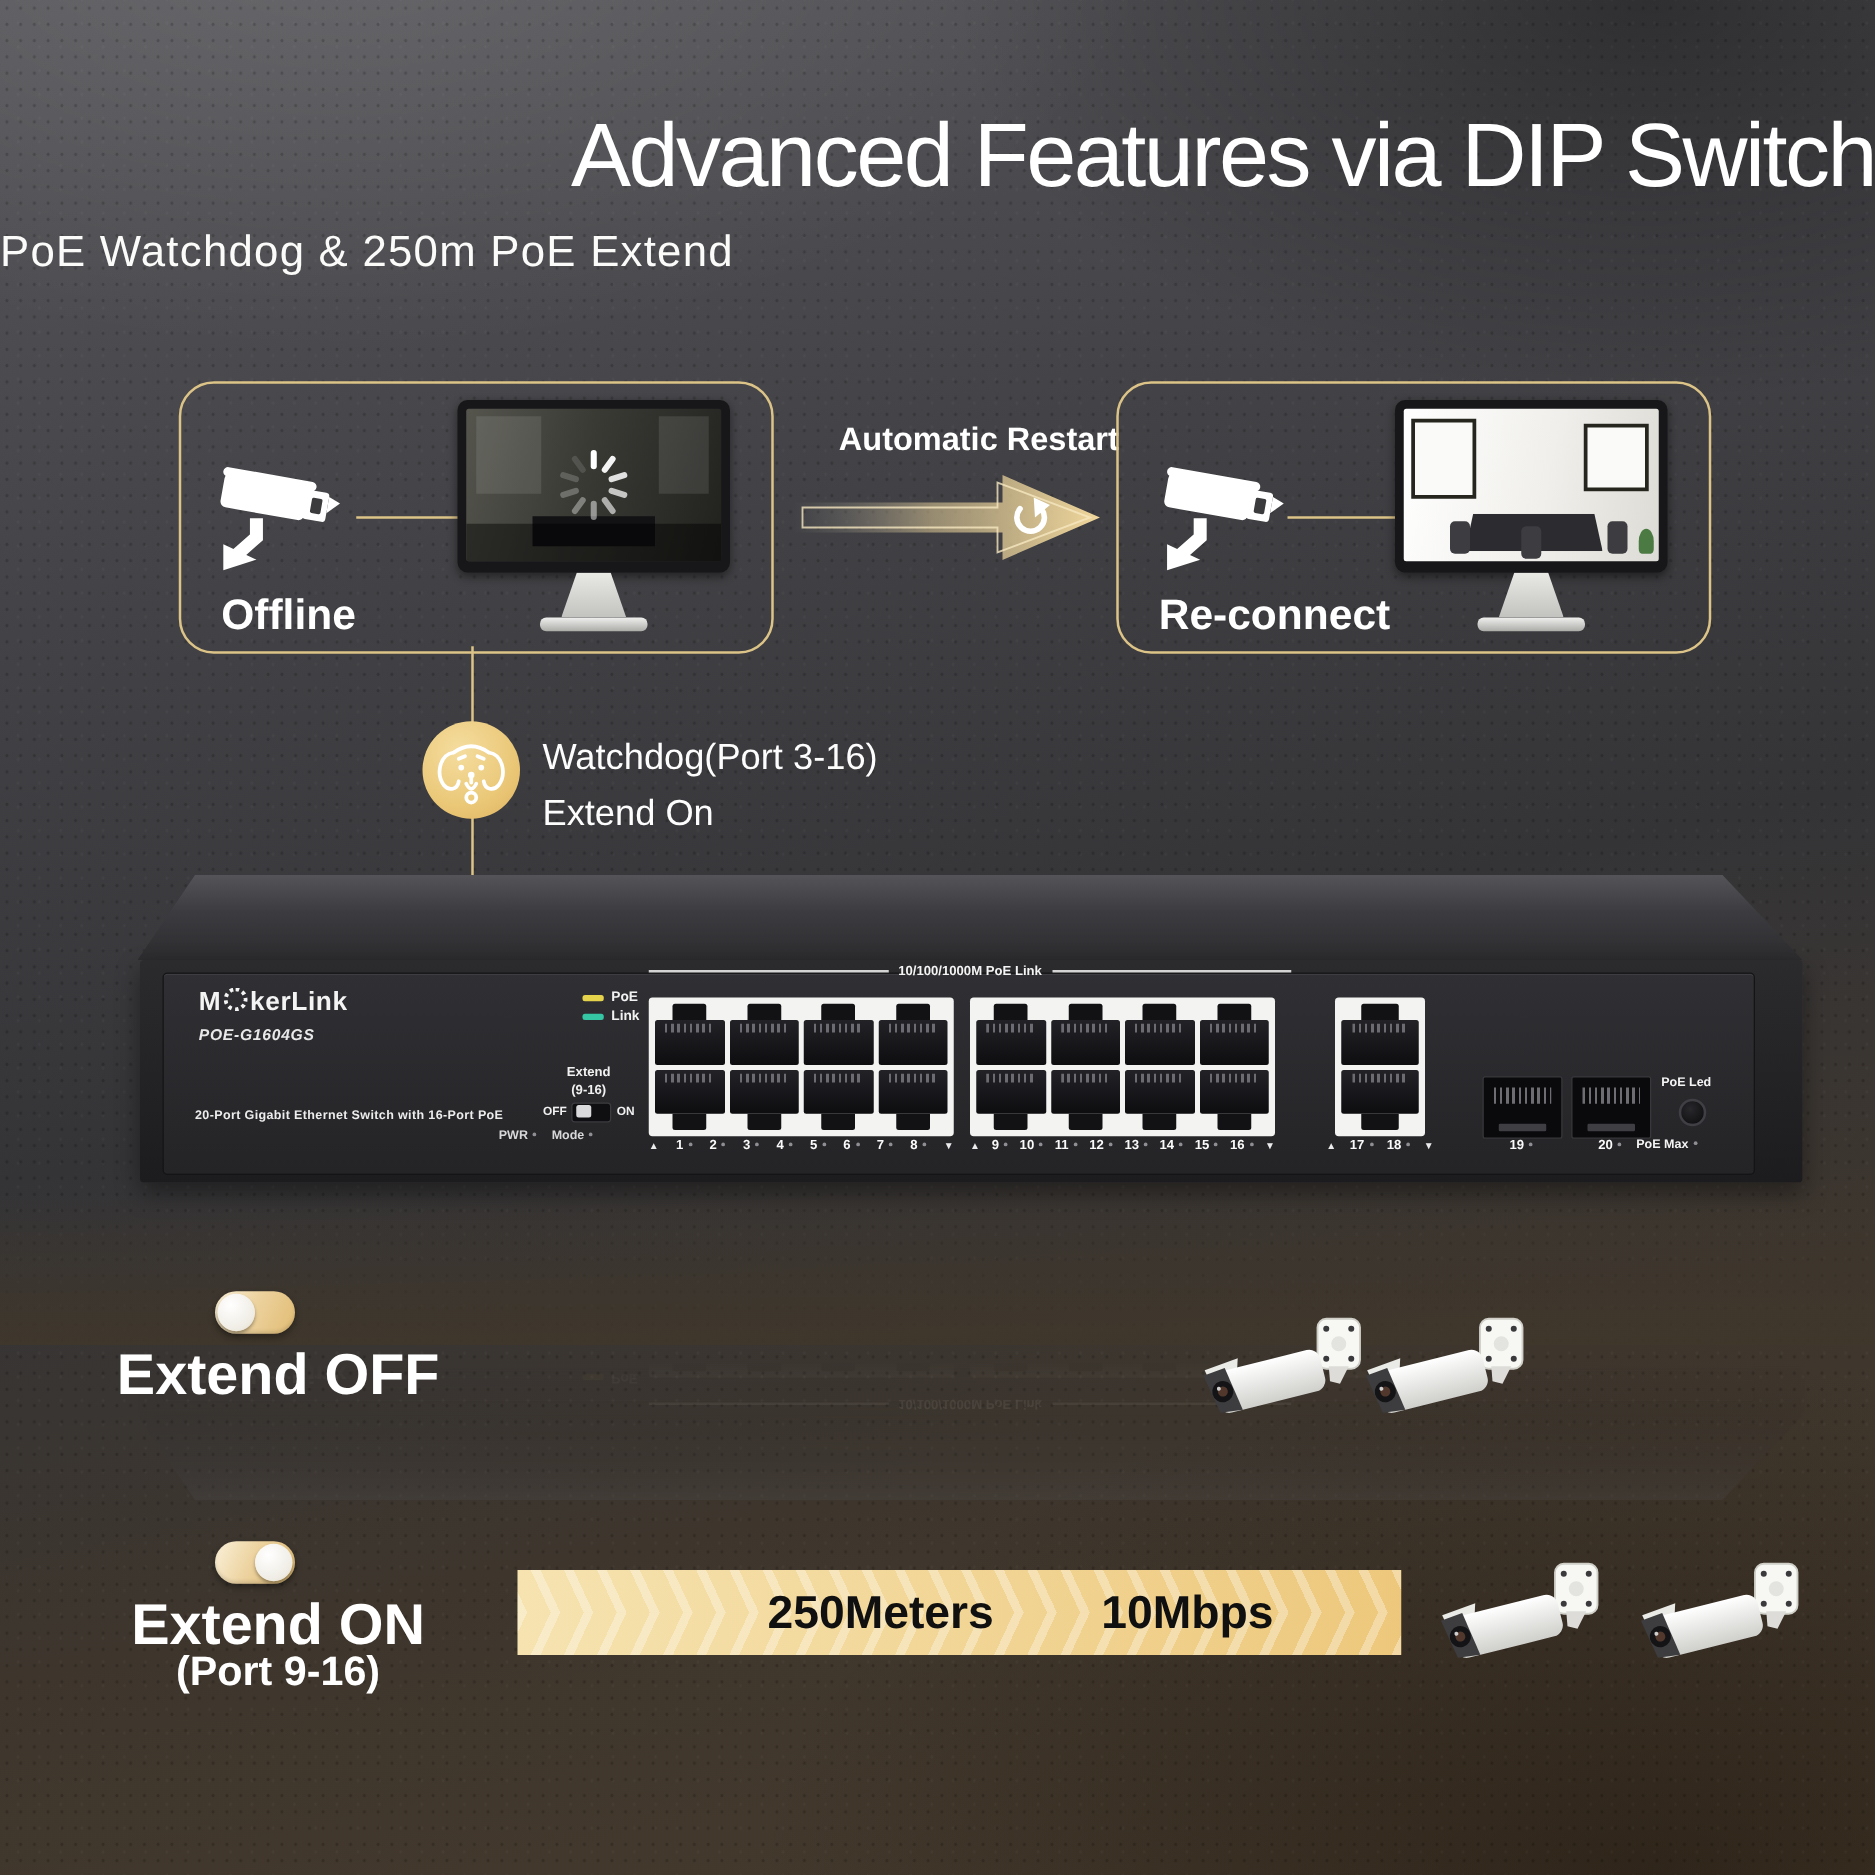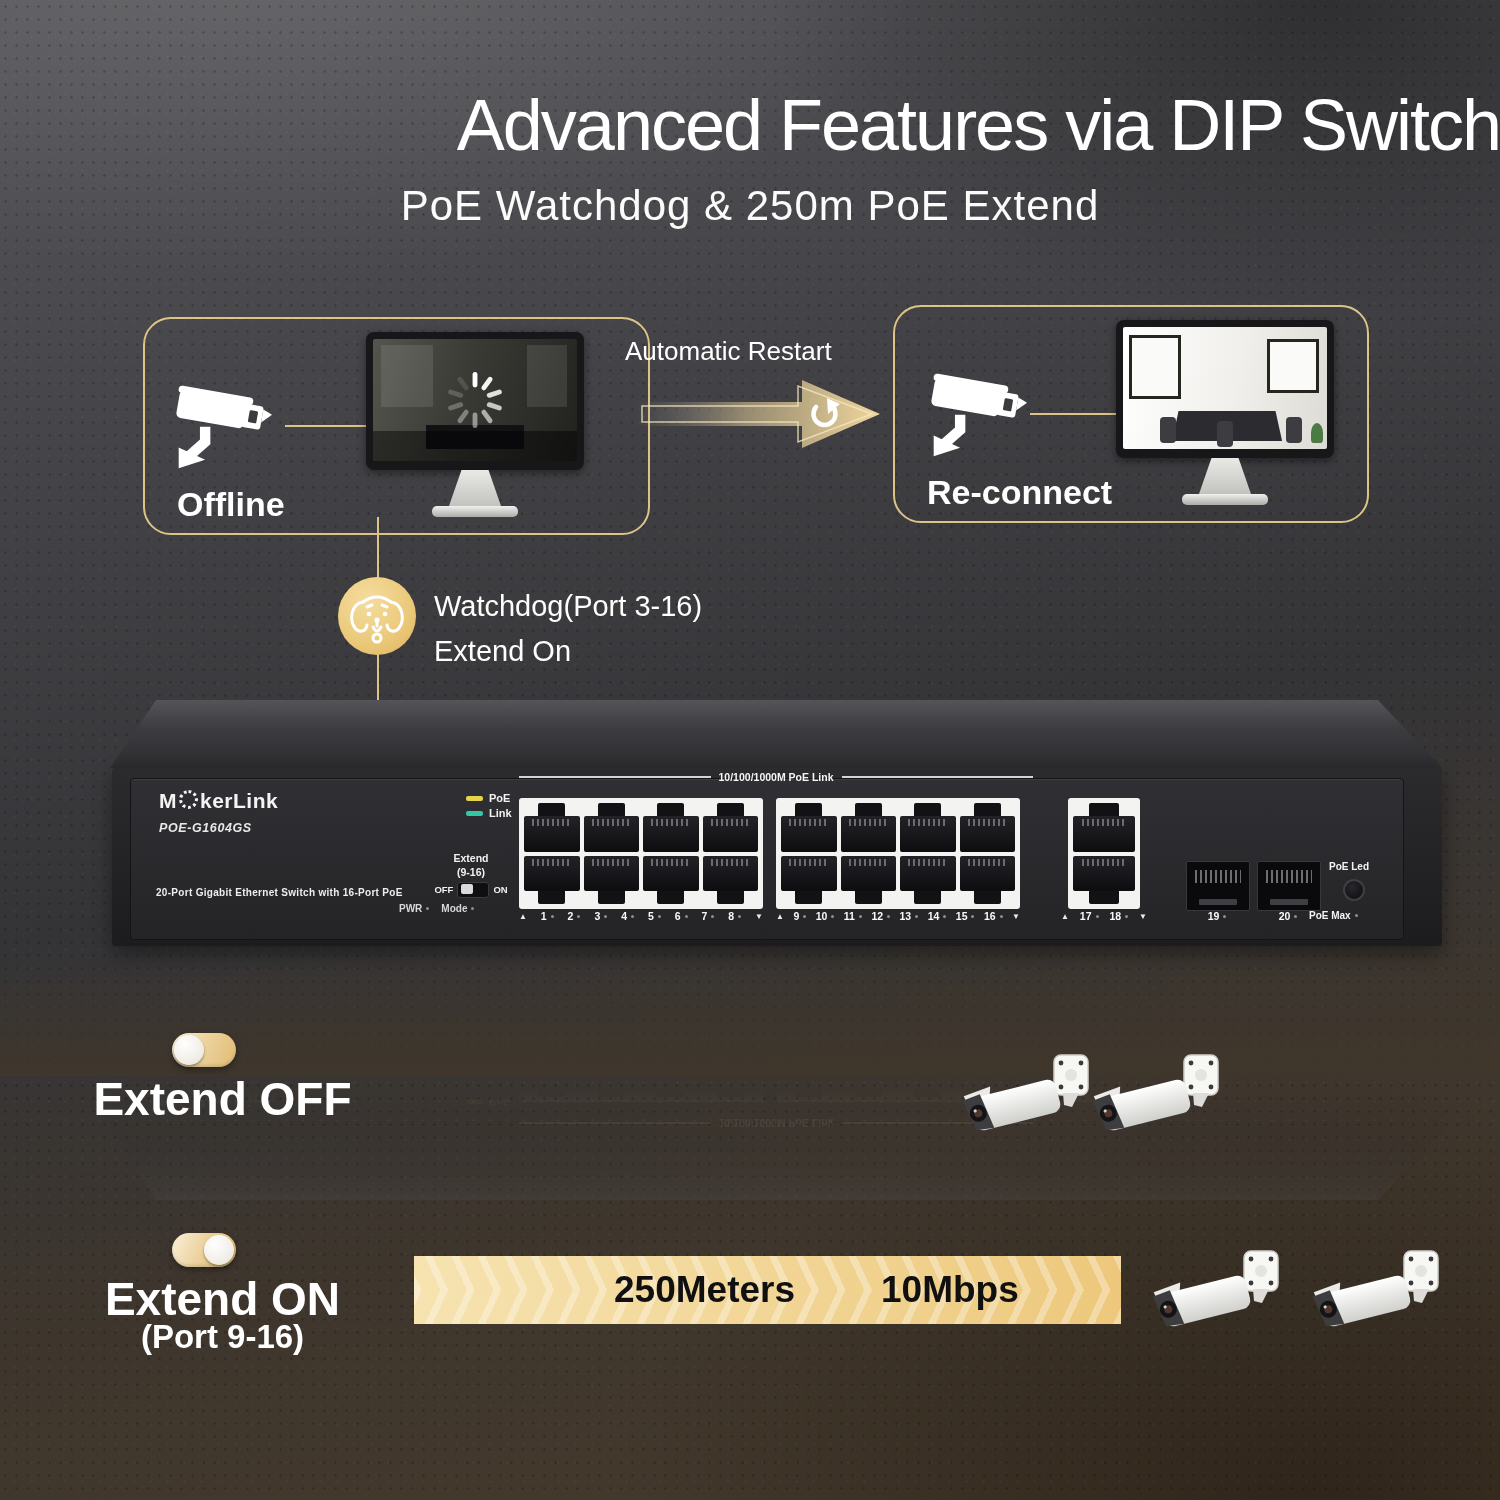--- a/index.html
+++ b/index.html
@@ -10,24 +10,24 @@
       radial-gradient(900px 520px at 88% 0%, rgba(0,0,0,.38), transparent 62%),
       radial-gradient(1100px 640px at 88% 100%, rgba(20,12,4,.45), transparent 65%),
       linear-gradient(168deg,#57575b 0%,#434347 28%,#343437 52%,#3e362d 74%,#463a2c 100%);}
   .grain{position:absolute;inset:0;pointer-events:none;opacity:.33;
     background-image:radial-gradient(rgba(0,0,0,.55) 1px,transparent 1.4px),
                      radial-gradient(rgba(255,255,255,.09) 1px,transparent 1.4px);
     background-size:11px 13px,17px 19px;background-position:0 0,6px 9px;}
   .abs{position:absolute;}
   
   .title{left:0;right:0;top:84px;text-align:right;font-size:72px;font-weight:normal;letter-spacing:-2px;}
-  .subtitle{left:0;right:0;top:182px;text-align:center;font-size:42px;letter-spacing:1px;color:#fbfbfa;}
+  .subtitle{left:0;right:0;top:182px;text-align:left;font-size:35px;letter-spacing:1px;color:#fbfbfa;}
   
   .goldbox{border:2.5px solid #dcc387;border-radius:28px;position:absolute;width:472px;height:214px;}
-  .box-l{left:143px;top:317px;padding-left:31px;} .box-r{left:893px;top:305px;}
+  .box-l{left:143px;top:305px;} .box-r{left:893px;top:305px;}
   .cctv{position:absolute;left:28px;top:52px;width:104px;height:100px;}
   .boxlabel{position:absolute;left:32px;top:166px;font-size:34px;font-weight:bold;}
   .hline{position:absolute;top:106px;height:2px;background:#dcc387;}
   .monitor{position:absolute;left:221px;top:13px;width:218px;}
   .mframe{background:#17171a;border-radius:8px;padding:7px 7px 9px;box-shadow:0 3px 8px rgba(0,0,0,.45);}
   .screen{height:122px;border-radius:2px;overflow:hidden;position:relative;}
   .screen.dark{background:linear-gradient(105deg,#55554e 0%,#3a3a35 45%,#21211e 100%);}
   .screen.dark .win{position:absolute;left:8px;top:6px;width:52px;height:62px;background:rgba(255,255,255,.10);}
   .screen.dark .win2{left:auto;right:10px;width:40px;}
   .screen.dark .floor{position:absolute;left:0;right:0;bottom:0;height:30px;background:rgba(0,0,0,.45);}
@@ -38,21 +38,21 @@
   .screen.bright .bw1{left:6px;} .screen.bright .bw2{right:8px;top:12px;height:48px;}
   .screen.bright .btbl{position:absolute;left:24%;bottom:8px;width:54%;height:30px;background:#2b2b30;
      clip-path:polygon(6% 0,94% 0,100% 100%,0 100%);}
   .screen.bright .chair{position:absolute;bottom:6px;width:16px;height:26px;border-radius:4px;background:#3c3c41;}
   .screen.bright .c1{left:18%;} .screen.bright .c2{left:46%;bottom:2px;} .screen.bright .c3{left:80%;}
   .screen.bright .plant{position:absolute;right:4px;bottom:6px;width:12px;height:20px;border-radius:50% 50% 20% 20%;background:#4c7a43;}
   .mneck{width:52px;height:36px;margin:0 auto;background:linear-gradient(#e9e9e6,#c2c2bf);
      clip-path:polygon(24% 0,76% 0,100% 100%,0 100%);}
   .mfoot{width:86px;height:11px;margin:0 auto;border-radius:5px;background:linear-gradient(#f0f0ee,#ababa8);}
   
-  .arrowlabel{left:625px;top:336px;width:270px;text-align:left;font-size:26px;font-weight:normal;}
+  .arrowlabel{left:625px;top:336px;width:270px;text-align:right;font-size:26px;font-weight:bold;}
   .arrowsvg{left:634px;top:372px;width:252px;height:84px;}
   
   .vline{left:377px;top:517px;width:2px;height:183px;background:#dcc387;}
   .wdcircle{left:338px;top:577px;width:78px;height:78px;border-radius:50%;
      background:radial-gradient(circle at 38% 30%,#f5dd9f,#eac878 60%,#dfb25e);}
   .wdtext{left:434px;top:584px;font-size:29px;line-height:45px;color:#fdfdfd;}
   
   .switch-wrap{left:110px;top:698px;width:1334px;height:252px;}
   .topface{position:absolute;left:0;top:0;width:1334px;height:70px;
      clip-path:polygon(46px 2px,1268px 2px,1332px 70px,0px 70px);

